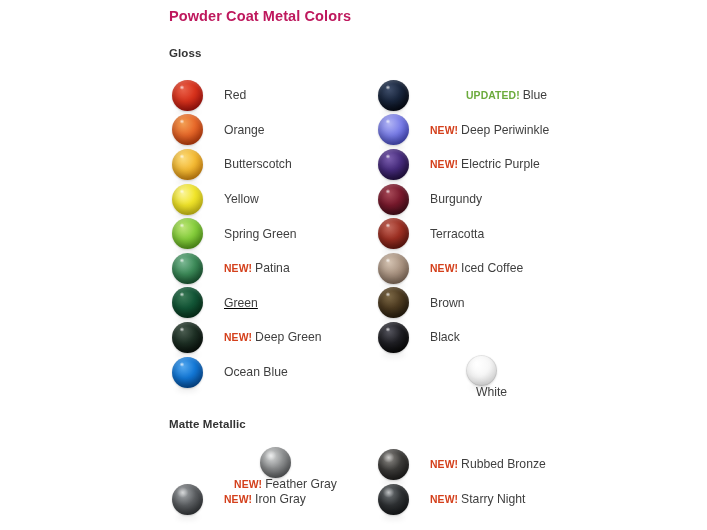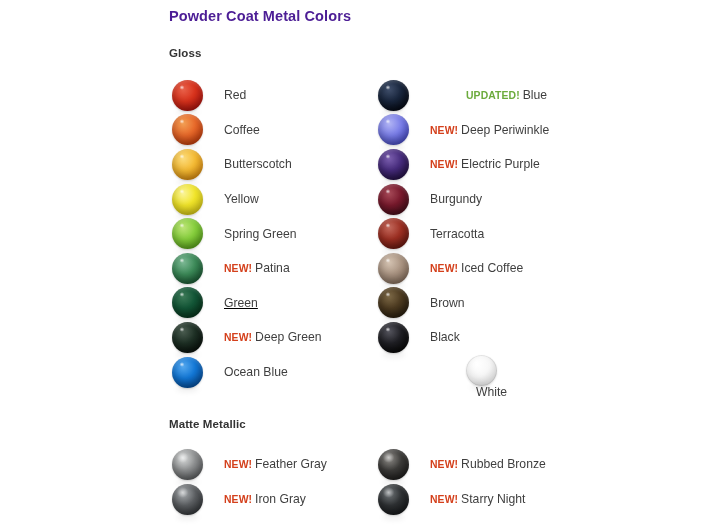--- a/index.html
+++ b/index.html
@@ -21,21 +21,21 @@
     inset: 0;
     background: #ffffff;
   }
 
   .page-title {
     position: absolute;
     left: 169px;
     top: 8px;
     font-size: 14.5px;
     font-weight: bold;
-    color: #4c1d95;
+    color: #be185d;
     letter-spacing: 0.1px;
   }
 
   .section-heading {
     position: absolute;
     left: 169px;
     font-size: 11.5px;
     font-weight: bold;
     color: #333333;
     letter-spacing: 0.1px;
@@ -131,21 +131,21 @@
       <div class="swatch-cell" style="grid-area: 1 / 2;">
         <div class="sphere-wrap">
           <div class="sphere" style="background: radial-gradient(48% 44% at 32% 24%, rgba(255, 255, 255, 0.8) 0%, rgba(255, 255, 255, 0) 17%), radial-gradient(circle at 36% 30%, rgb(64, 79, 107) 0%, rgb(24, 37, 60) 42%, rgb(7, 11, 22) 78%, rgb(7, 11, 22) 100%), rgb(20, 29, 48); box-shadow: rgba(0, 0, 0, 0.28) 0px -5px 8px inset, rgba(255, 255, 255, 0.16) 0px 2px 3px inset, rgba(0, 0, 0, 0.18) 0px 1px 2px;"></div>
         </div>
         <div class="swatch-label"><span class="badge updated">UPDATED!</span><span>Blue</span></div>
       </div>
       <div class="swatch-cell" style="grid-area: 2 / 1;">
         <div class="sphere-wrap">
           <div class="sphere" style="background: radial-gradient(48% 44% at 32% 24%, rgba(255, 255, 255, 0.8) 0%, rgba(255, 255, 255, 0) 17%), radial-gradient(circle at 36% 30%, rgb(242, 160, 85) 0%, rgb(232, 105, 42) 42%, rgb(200, 65, 15) 78%, rgb(200, 65, 15) 100%), rgb(224, 91, 30); box-shadow: rgba(0, 0, 0, 0.28) 0px -5px 8px inset, rgba(255, 255, 255, 0.16) 0px 2px 3px inset, rgba(0, 0, 0, 0.18) 0px 1px 2px;"></div>
         </div>
-        <div class="swatch-label"><span>Coffee</span></div>
+        <div class="swatch-label"><span>Orange</span></div>
       </div>
       <div class="swatch-cell" style="grid-area: 2 / 2;">
         <div class="sphere-wrap">
           <div class="sphere" style="background: radial-gradient(48% 44% at 32% 24%, rgba(255, 255, 255, 0.8) 0%, rgba(255, 255, 255, 0) 17%), radial-gradient(circle at 36% 30%, rgb(178, 181, 244) 0%, rgb(122, 126, 232) 42%, rgb(74, 78, 198) 78%, rgb(74, 78, 198) 100%), rgb(111, 115, 224); box-shadow: rgba(0, 0, 0, 0.28) 0px -5px 8px inset, rgba(255, 255, 255, 0.16) 0px 2px 3px inset, rgba(0, 0, 0, 0.18) 0px 1px 2px;"></div>
         </div>
         <div class="swatch-label"><span class="badge new">NEW!</span><span>Deep Periwinkle</span></div>
       </div>
       <div class="swatch-cell" style="grid-area: 3 / 1;">
         <div class="sphere-wrap">
           <div class="sphere" style="background: radial-gradient(48% 44% at 32% 24%, rgba(255, 255, 255, 0.8) 0%, rgba(255, 255, 255, 0) 17%), radial-gradient(circle at 36% 30%, rgb(251, 220, 126) 0%, rgb(245, 187, 52) 42%, rgb(224, 145, 18) 78%, rgb(224, 145, 18) 100%), rgb(240, 168, 30); box-shadow: rgba(0, 0, 0, 0.28) 0px -5px 8px inset, rgba(255, 255, 255, 0.16) 0px 2px 3px inset, rgba(0, 0, 0, 0.18) 0px 1px 2px;"></div>
@@ -227,21 +227,21 @@
       <div class="swatch-cell" style="grid-area: 9 / 2; flex-direction: column;">
         <div class="sphere-wrap">
           <div class="sphere" style="background: radial-gradient(48% 44% at 32% 24%, rgba(255, 255, 255, 0.8) 0%, rgba(255, 255, 255, 0) 17%), radial-gradient(circle at 36% 30%, rgb(255, 255, 255) 0%, rgb(247, 247, 247) 42%, rgb(226, 226, 226) 78%, rgb(226, 226, 226) 100%), rgb(255, 255, 255); box-shadow: rgba(0, 0, 0, 0.12) 0px -5px 8px inset, rgba(0, 0, 0, 0.07) 0px 0px 0px 1px inset, rgba(0, 0, 0, 0.12) 0px 1px 2px;"></div>
         </div>
         <div class="swatch-label"><span>White</span></div>
       </div>
     </div>
 
   <div class="section-heading matte">Matte Metallic</div>
   <div class="swatch-grid matte" id="grid-matte">
-      <div class="swatch-cell" style="grid-area: 1 / 1;">
+      <div class="swatch-cell" style="grid-area: 1 / 1; flex-direction: column;">
         <div class="sphere-wrap">
           <div class="sphere" style="background: radial-gradient(62% 58% at 34% 27%, rgba(255, 255, 255, 0.55) 0%, rgba(255, 255, 255, 0) 30%), radial-gradient(circle at 36% 30%, rgb(216, 218, 218) 0%, rgb(142, 144, 145) 42%, rgb(94, 96, 98) 78%, rgb(94, 96, 98) 100%), rgb(142, 144, 145); box-shadow: rgba(0, 0, 0, 0.28) 0px -5px 8px inset, rgba(255, 255, 255, 0.16) 0px 2px 3px inset, rgba(0, 0, 0, 0.18) 0px 1px 2px;"></div>
         </div>
         <div class="swatch-label"><span class="badge new">NEW!</span><span>Feather Gray</span></div>
       </div>
       <div class="swatch-cell" style="grid-area: 1 / 2;">
         <div class="sphere-wrap">
           <div class="sphere" style="background: radial-gradient(62% 58% at 34% 27%, rgba(255, 255, 255, 0.55) 0%, rgba(255, 255, 255, 0) 30%), radial-gradient(circle at 36% 30%, rgb(142, 140, 136) 0%, rgb(60, 59, 57) 42%, rgb(32, 31, 30) 78%, rgb(32, 31, 30) 100%), rgb(60, 59, 57); box-shadow: rgba(0, 0, 0, 0.28) 0px -5px 8px inset, rgba(255, 255, 255, 0.16) 0px 2px 3px inset, rgba(0, 0, 0, 0.18) 0px 1px 2px;"></div>
         </div>
         <div class="swatch-label"><span class="badge new">NEW!</span><span>Rubbed Bronze</span></div>

